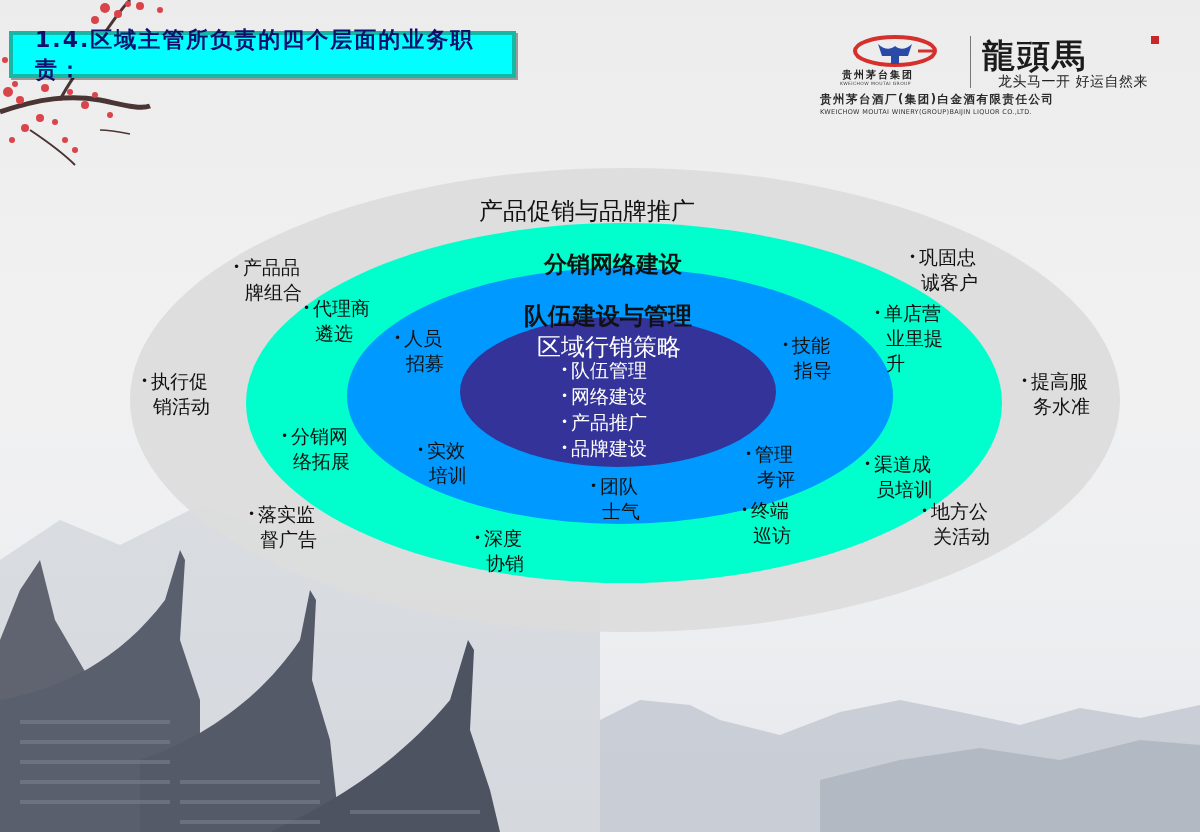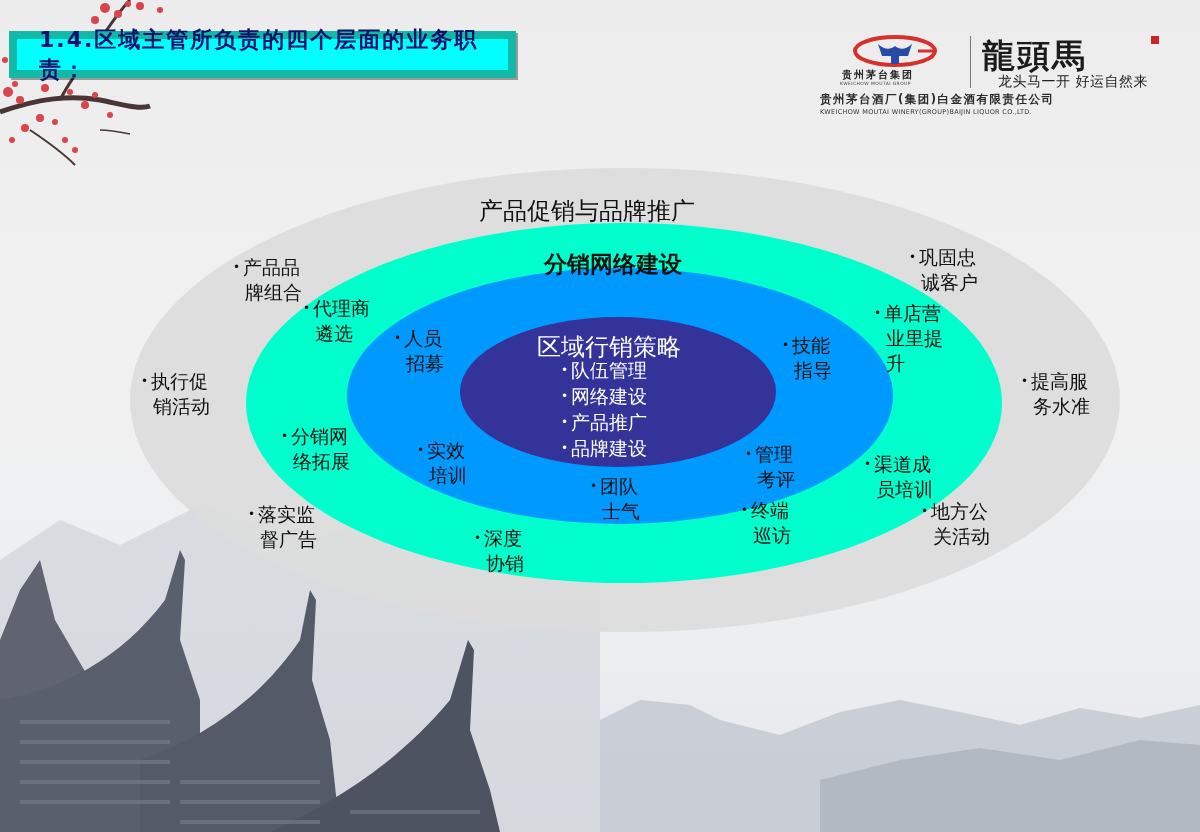--- a/index.html
+++ b/index.html
@@ -5,21 +5,21 @@
     * { margin: 0; padding: 0; box-sizing: border-box; }
     html, body { width: 1200px; height: 832px; overflow: hidden; }
     body {
       position: relative;
       background: linear-gradient(180deg, #ececec 0%, #f1f1f1 40%, #eeeff1 70%, #e6e8ec 100%);
       font-family: "DejaVu Sans", "Liberation Sans", sans-serif;
     }
     .bg-layer { position: absolute; left: 0; top: 0; width: 1200px; height: 832px; }
     .title-box {
       position: absolute; left: 9px; top: 31px; width: 507px; height: 47px;
-      background: #00ffff; border: 8px solid #14b8a6;
+      background: #00ffff; border: 4px solid #14b8a6;
       box-shadow: 2px 2px 0 rgba(0,0,0,0.35);
       display: flex; align-items: center; padding-left: 22px;
     }
     .title-text {
       font-family: "DejaVu Sans", sans-serif; font-weight: bold; font-size: 22px;
       color: #10106e; letter-spacing: 2px;
     }
     .logo-area { position: absolute; left: 820px; top: 28px; width: 380px; height: 90px; }
     .logo-sub-cn {
       position: absolute; left: 0; top: 64px; width: 360px;
@@ -133,20 +133,21 @@
   <ellipse cx="625" cy="400" rx="495" ry="232" fill="#dcdcdc" fill-opacity="0.92"></ellipse>
   <ellipse cx="624" cy="403" rx="378" ry="180" fill="#00ffcc"></ellipse>
   <ellipse cx="620" cy="396" rx="273" ry="128" fill="#0099ff"></ellipse>
   <ellipse cx="618" cy="392" rx="158" ry="75" fill="#333399"></ellipse>
 </svg>
 
 <div class="diagram">
 
   <div class="ring-title" style="left:479px;top:173px;">产品促销与品牌推广</div>
   <div class="ring-title bold" style="left:544px;top:227px;font-size:23px;">分销网络建设</div>
+  <div class="ring-title bold" style="left:524px;top:278px;font-size:24px;">队伍建设与管理</div>
 
   <div class="lbl" style="left:233px;top:255px;"><span class="bullet">•</span><span>产品品</span><span class="cont">牌组合</span></div>
   <div class="lbl" style="left:141px;top:369px;"><span class="bullet">•</span><span>执行促</span><span class="cont">销活动</span></div>
   <div class="lbl" style="left:248px;top:502px;"><span class="bullet">•</span><span>落实监</span><span class="cont">督广告</span></div>
   <div class="lbl" style="left:909px;top:245px;"><span class="bullet">•</span><span>巩固忠</span><span class="cont">诚客户</span></div>
   <div class="lbl" style="left:1021px;top:369px;"><span class="bullet">•</span><span>提高服</span><span class="cont">务水准</span></div>
   <div class="lbl" style="left:921px;top:499px;"><span class="bullet">•</span><span>地方公</span><span class="cont">关活动</span></div>
 
   <div class="lbl" style="left:303px;top:296px;"><span class="bullet">•</span><span>代理商</span><span class="cont">遴选</span></div>
   <div class="lbl" style="left:281px;top:424px;"><span class="bullet">•</span><span>分销网</span><span class="cont">络拓展</span></div>

